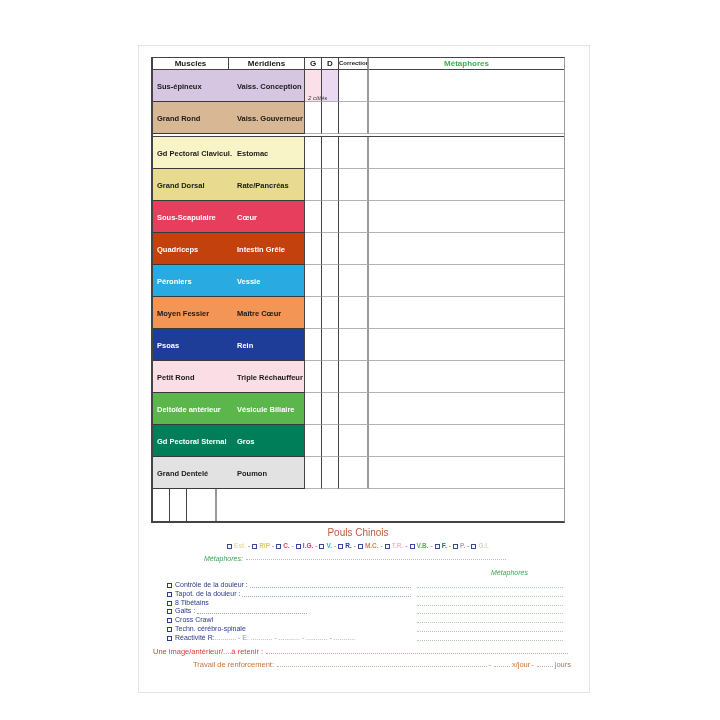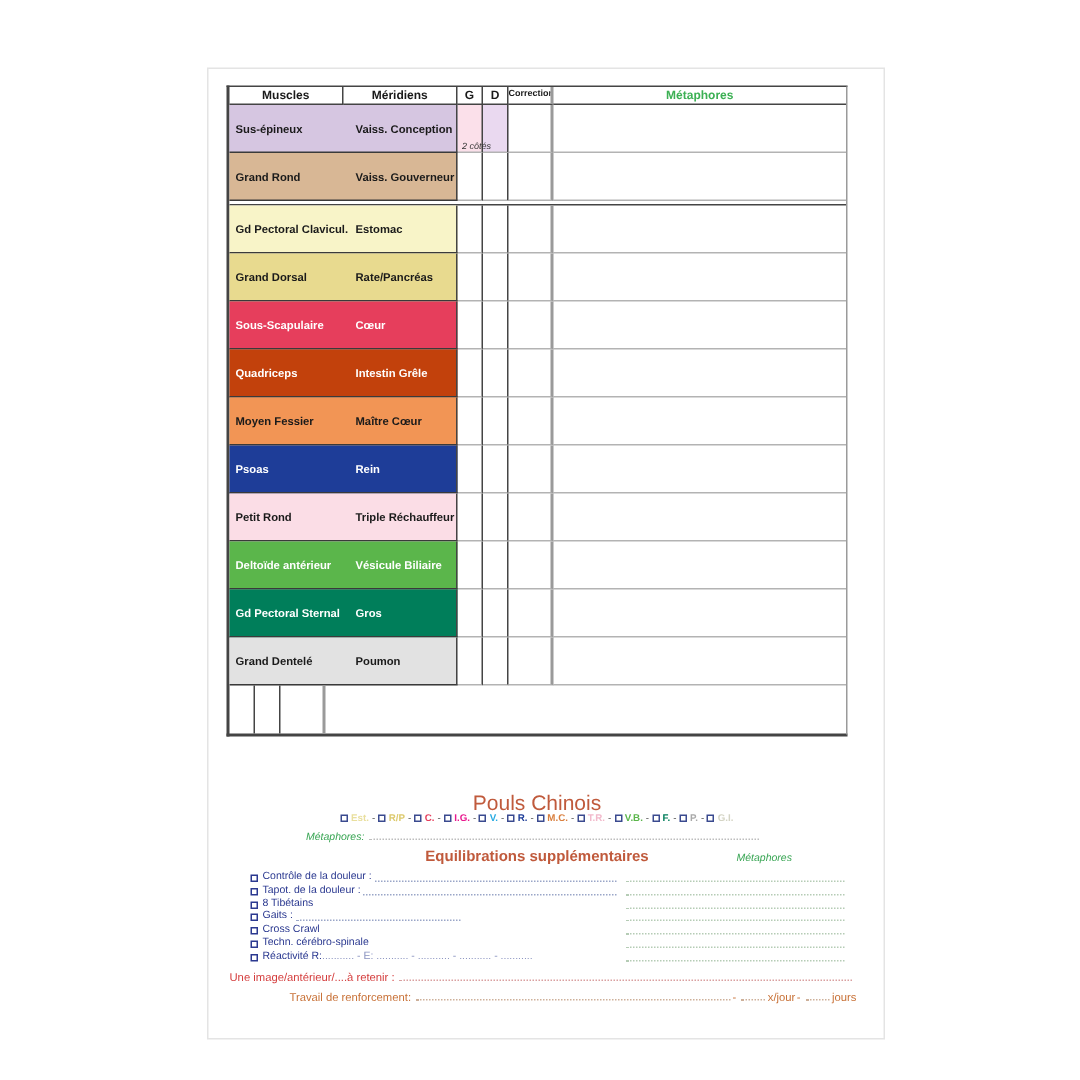--- a/index.html
+++ b/index.html
@@ -33,21 +33,21 @@
   .c-g,.c-d{width:17px;border-right:1px solid #444;}
   .c-corr{width:30px;border-right:2px solid #9a9a9a;}
   .c-meta{flex:1;border-right:none;}
   .row:last-child .cell{border-bottom:none;}
   .gap{height:3px;border-bottom:1px solid #444;background:#fff;}
   .note{position:absolute;left:155px;bottom:1px;font-size:6px;font-style:italic;
         color:#333;white-space:nowrap;font-weight:normal;}
 
   
   .pc-title{position:absolute;left:12px;top:481px;width:414px;text-align:center;
-            font-size:14px;color:var(--sienna);}
+            font-size:10px;color:var(--sienna);}
   .pc-items{position:absolute;left:12px;top:496px;width:414px;text-align:center;
             font-size:6.5px;font-weight:bold;white-space:nowrap;}
   .cb{display:inline-block;width:5px;height:5px;border:1px solid #3a4a8f;
       margin-right:2px;vertical-align:-0.5px;background:#fff;}
   .pc-sep{color:#555;margin:0 2px;font-weight:normal;}
   .pc-meta{position:absolute;left:65px;top:509px;width:302px;display:flex;font-size:7px;}
   .meta-label{color:var(--green);font-style:italic;white-space:nowrap;}
   .dotfill{flex:1;border-bottom:1px dotted #bdbdbd;margin:0 0 2px 3px;}
   .dotfill.red{border-bottom-color:#d9a0a0;}
   .dotfill.orange{border-bottom-color:#cdb09a;}
@@ -149,20 +149,30 @@
           <div class="cell c-name" style="background: #c2410c; color: rgb(255, 255, 255);">
             <span class="mus">Quadriceps</span>
             <span class="mer">Intestin Grêle</span>
           </div>
           <div class="cell c-g"></div>
           <div class="cell c-d"></div>
           <div class="cell c-corr"></div>
           <div class="cell c-meta"></div>
         </div>
         <div class="row">
+          <div class="cell c-name" style="background: rgb(41, 171, 226); color: rgb(255, 255, 255);">
+            <span class="mus">Péroniers</span>
+            <span class="mer">Vessie</span>
+          </div>
+          <div class="cell c-g"></div>
+          <div class="cell c-d"></div>
+          <div class="cell c-corr"></div>
+          <div class="cell c-meta"></div>
+        </div>
+        <div class="row">
           <div class="cell c-name" style="background: rgb(242, 149, 85); color: rgb(26, 26, 26);">
             <span class="mus">Moyen Fessier</span>
             <span class="mer">Maître Cœur</span>
           </div>
           <div class="cell c-g"></div>
           <div class="cell c-d"></div>
           <div class="cell c-corr"></div>
           <div class="cell c-meta"></div>
         </div>
         <div class="row">
@@ -224,21 +234,20 @@
       </div>
   </div>
 
   <div class="pc-title">Pouls Chinois</div>
   <div class="pc-items" id="pouls-items"><span class="pc-item"><span class="cb"></span><span class="pc-label" style="color: rgb(233, 223, 158);">Est.</span></span><span class="pc-sep">-</span><span class="pc-item"><span class="cb"></span><span class="pc-label" style="color: rgb(221, 202, 110);">R/P</span></span><span class="pc-sep">-</span><span class="pc-item"><span class="cb"></span><span class="pc-label" style="color: rgb(230, 62, 92);">C.</span></span><span class="pc-sep">-</span><span class="pc-item"><span class="cb"></span><span class="pc-label" style="color: rgb(233, 24, 142);">I.G.</span></span><span class="pc-sep">-</span><span class="pc-item"><span class="cb"></span><span class="pc-label" style="color: rgb(41, 171, 226);">V.</span></span><span class="pc-sep">-</span><span class="pc-item"><span class="cb"></span><span class="pc-label" style="color: rgb(30, 61, 152);">R.</span></span><span class="pc-sep">-</span><span class="pc-item"><span class="cb"></span><span class="pc-label" style="color: rgb(217, 127, 62);">M.C.</span></span><span class="pc-sep">-</span><span class="pc-item"><span class="cb"></span><span class="pc-label" style="color: rgb(242, 185, 203);">T.R.</span></span><span class="pc-sep">-</span><span class="pc-item"><span class="cb"></span><span class="pc-label" style="color: rgb(91, 182, 75);">V.B.</span></span><span class="pc-sep">-</span><span class="pc-item"><span class="cb"></span><span class="pc-label" style="color: rgb(0, 126, 90);">F.</span></span><span class="pc-sep">-</span><span class="pc-item"><span class="cb"></span><span class="pc-label" style="color: rgb(169, 169, 169);">P.</span></span><span class="pc-sep">-</span><span class="pc-item"><span class="cb"></span><span class="pc-label" style="color: rgb(212, 212, 196);">G.I.</span></span></div>
   <div class="pc-meta">
     <span class="meta-label">Métaphores:</span>
     <span class="dotfill"></span>
   </div>
 
-  <div class="eq-title">Equilibrations supplémentaires</div>
   <div class="eq-meta">Métaphores</div>
   <div class="eq-list" id="equi-list">
       <div class="cl-row">
         <div class="cl-left">
           <span class="cb"></span>
           <span class="cl-label">Contrôle de la douleur :</span>
           <span class="cl-dots full"></span>
         </div>
         <span class="cl-right"></span>
       </div>

